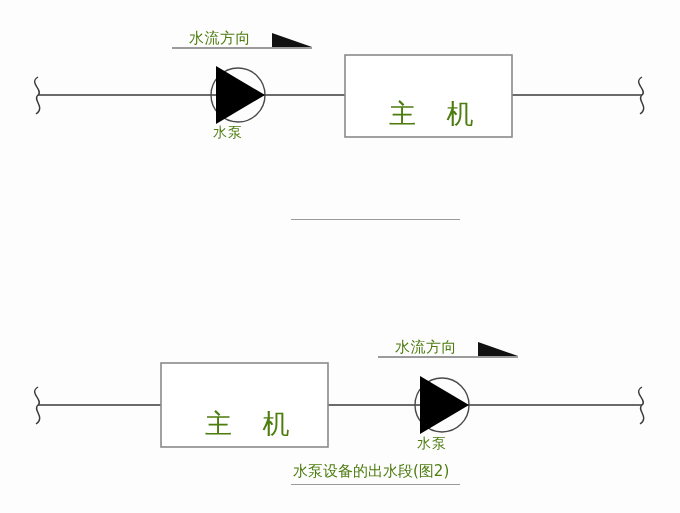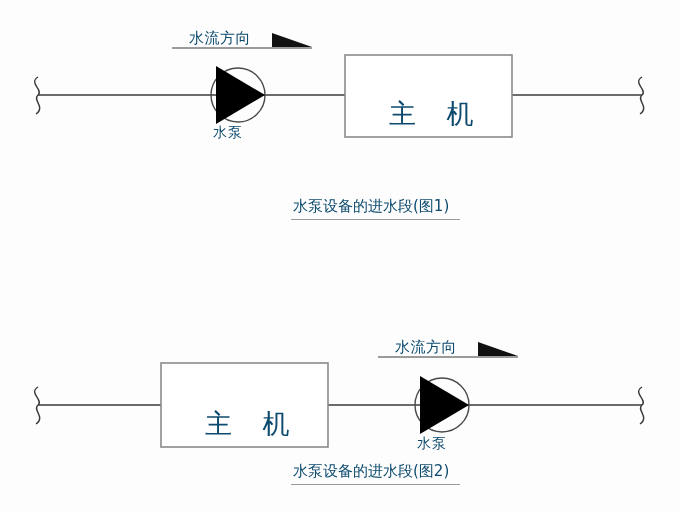--- a/index.html
+++ b/index.html
@@ -21,21 +21,21 @@
     height: 513px;
   }
   .fig-svg {
     position: absolute;
     top: 0; left: 0;
     width: 680px;
     height: 513px;
   }
   .txt {
     position: absolute;
-    color: #0c4a6e;
+    color: #4d7c0f;
     white-space: nowrap;
     line-height: 1;
   }
   .label-flow {
     font-size: 15px;
     letter-spacing: 0.5px;
   }
   .label-pump {
     font-size: 14px;
     letter-spacing: 1px;
@@ -98,25 +98,24 @@
       <polygon points="420,376 420,434 469,405" fill="#000000"></polygon>
     </g>
   </svg>
 
   <div class="txt label-flow" style="left:189px; top:31px;">水流方向</div>
 
   <div class="txt label-pump" style="left:213px; top:125px;">水泵</div>
 
   <div class="txt label-host" style="left:389px; top:80px;">主 机</div>
 
-  <div class="txt caption" style="left:293px; top:199px;">水泵设备的进水段(图1)</div>
   <div class="caption-rule" style="left:291px; top:219px; width:169px;"></div>
 
   <div class="txt label-flow" style="left:395px; top:340px;">水流方向</div>
 
   <div class="txt label-pump" style="left:417px; top:436px;">水泵</div>
 
   <div class="txt label-host" style="left:205px; top:390px;">主 机</div>
 
-  <div class="txt caption" style="left:293px; top:464px;">水泵设备的进水段(图2)</div>
+  <div class="txt caption" style="left:293px; top:464px;">水泵设备的出水段(图2)</div>
   <div class="caption-rule" style="left:291px; top:484px; width:169px;"></div>
 
 </div>
 
 </body></html>

